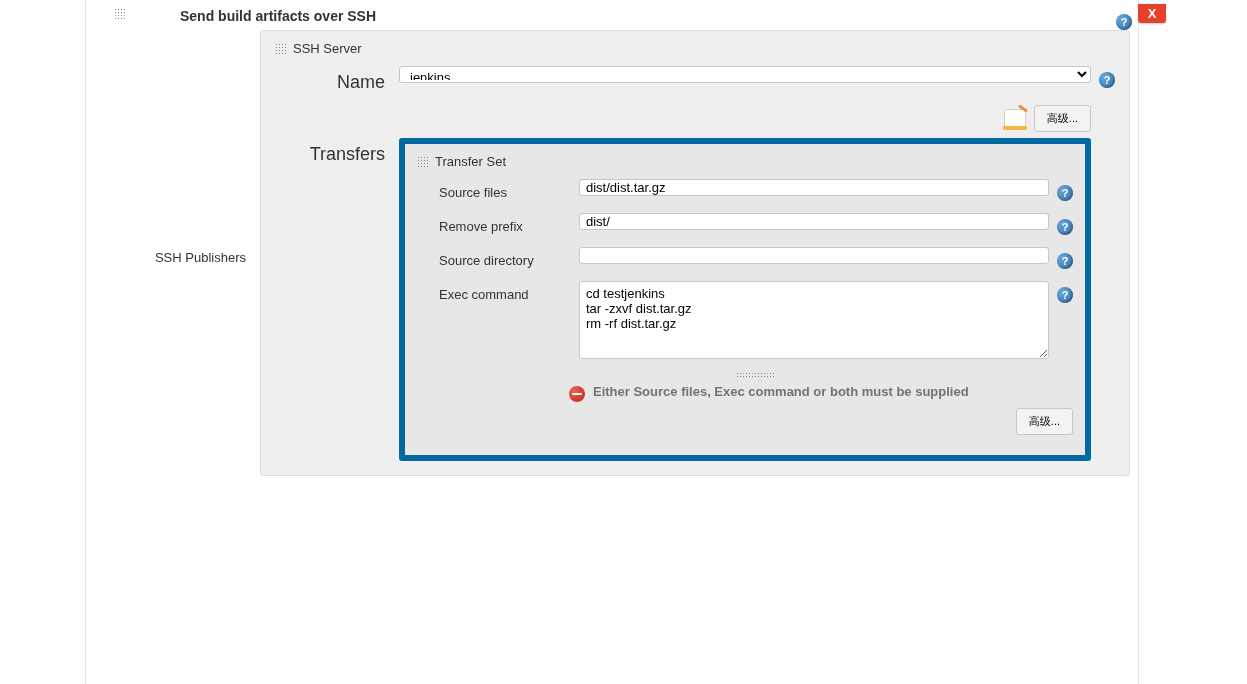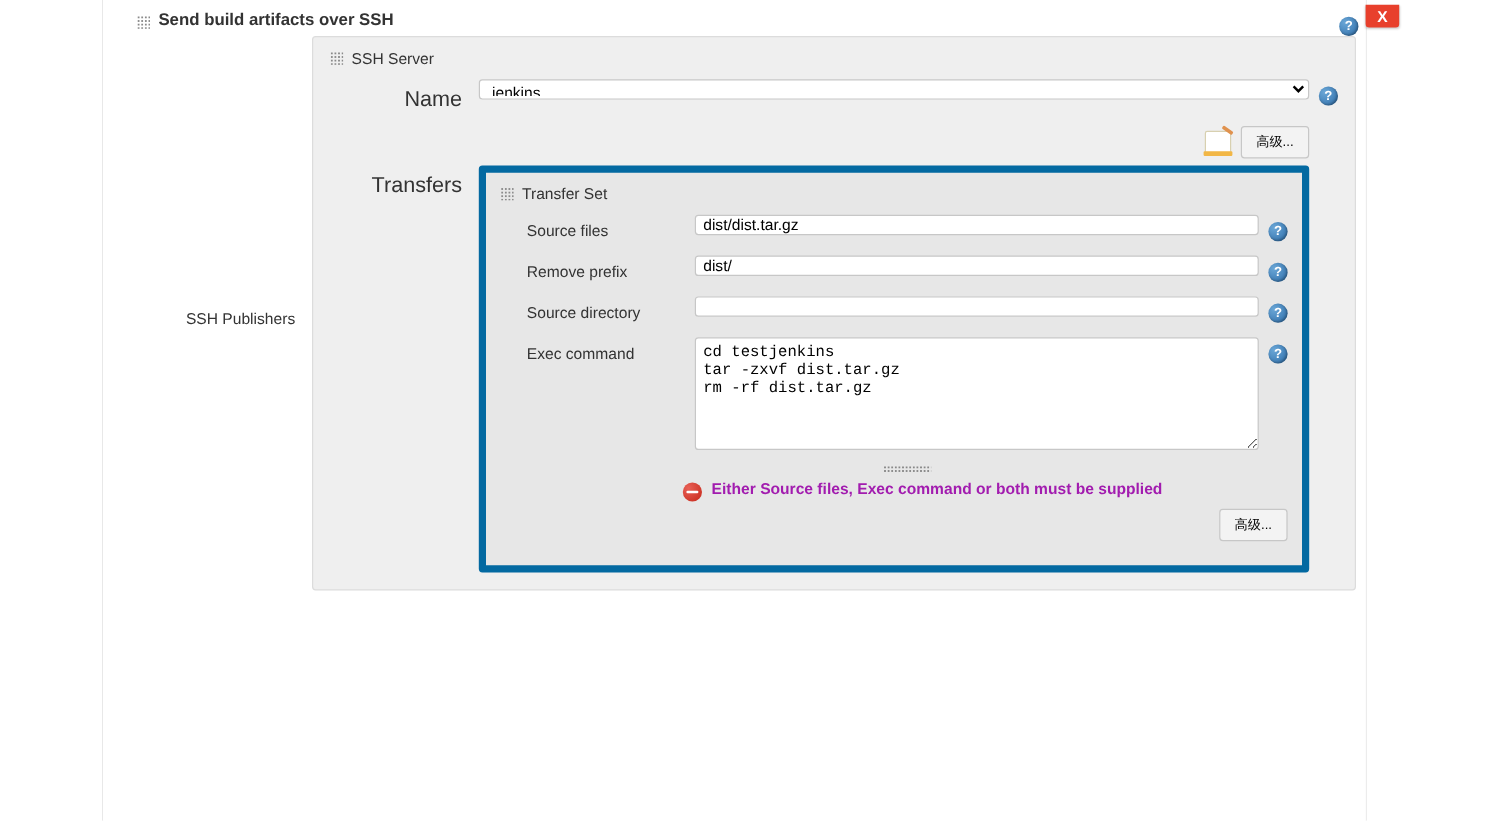--- a/index.html
+++ b/index.html
@@ -46,23 +46,24 @@
     line-height: 19px;
     border-radius: 0 0 3px 3px;
     box-shadow: 0 1px 2px rgba(0,0,0,0.2);
     cursor: pointer;
   }
   .section {
     padding: 8px 0 0 28px;
   }
   .section-hdr {
     display: flex;
-    align-items: flex-end;
+    align-items: flex-start;
     margin-bottom: 4px;
     position: relative;
+    gap: 48px;
   }
   .dotted-icon {
     width: 11px;
     height: 11px;
     display: inline-block;
     margin-right: 7px;
     background-image: radial-gradient(#8a8a8a 1px, transparent 1px);
     background-size: 3px 3px;
     background-position: 0 0;
     flex-shrink: 0;
@@ -140,29 +141,29 @@
     height: 17px;
     padding: 2px 6px;
     border: 1px solid #c7c7c7;
     border-radius: 3px;
     font-size: 13px;
     background: #fff;
   }
   textarea.ctl {
     width: 100%;
     box-sizing: border-box;
-    height: 94px;
+    height: 78px;
     padding: 4px 6px;
     border: 1px solid #c7c7c7;
     border-radius: 3px;
     font-size: 13px;
     resize: vertical;
     overflow-y: scroll;
     background: #fff;
-    font-family: Liberation Mono, monospace;
+    font-family: Liberation Sans, sans-serif;
   }
   .field-with-help {
     display: flex;
     align-items: flex-start;
     gap: 8px;
   }
   .field-with-help .form-field { flex: 1; }
   .field-with-help .help-icon { margin-top: 6px; }
   .btn-row {
     display: flex;
@@ -241,21 +242,21 @@
     margin-top: 2px;
   }
   .minus-icon:after {
     content: '';
     position: absolute;
     left: 3px; right: 3px; top: 7px; height: 2px;
     background: #fff;
     border-radius: 1px;
   }
   .validation-text {
-    color: #a21caf;
+    color: #737373;
     font-weight: bold;
     font-size: 13px;
   }
   .hint-text {
     margin: 4px 0 12px 130px;
     font-size: 13px;
     color: #333;
     line-height: 1.5;
   }
   .hint-text a { color: #204a87; text-decoration: underline; cursor: pointer; }

